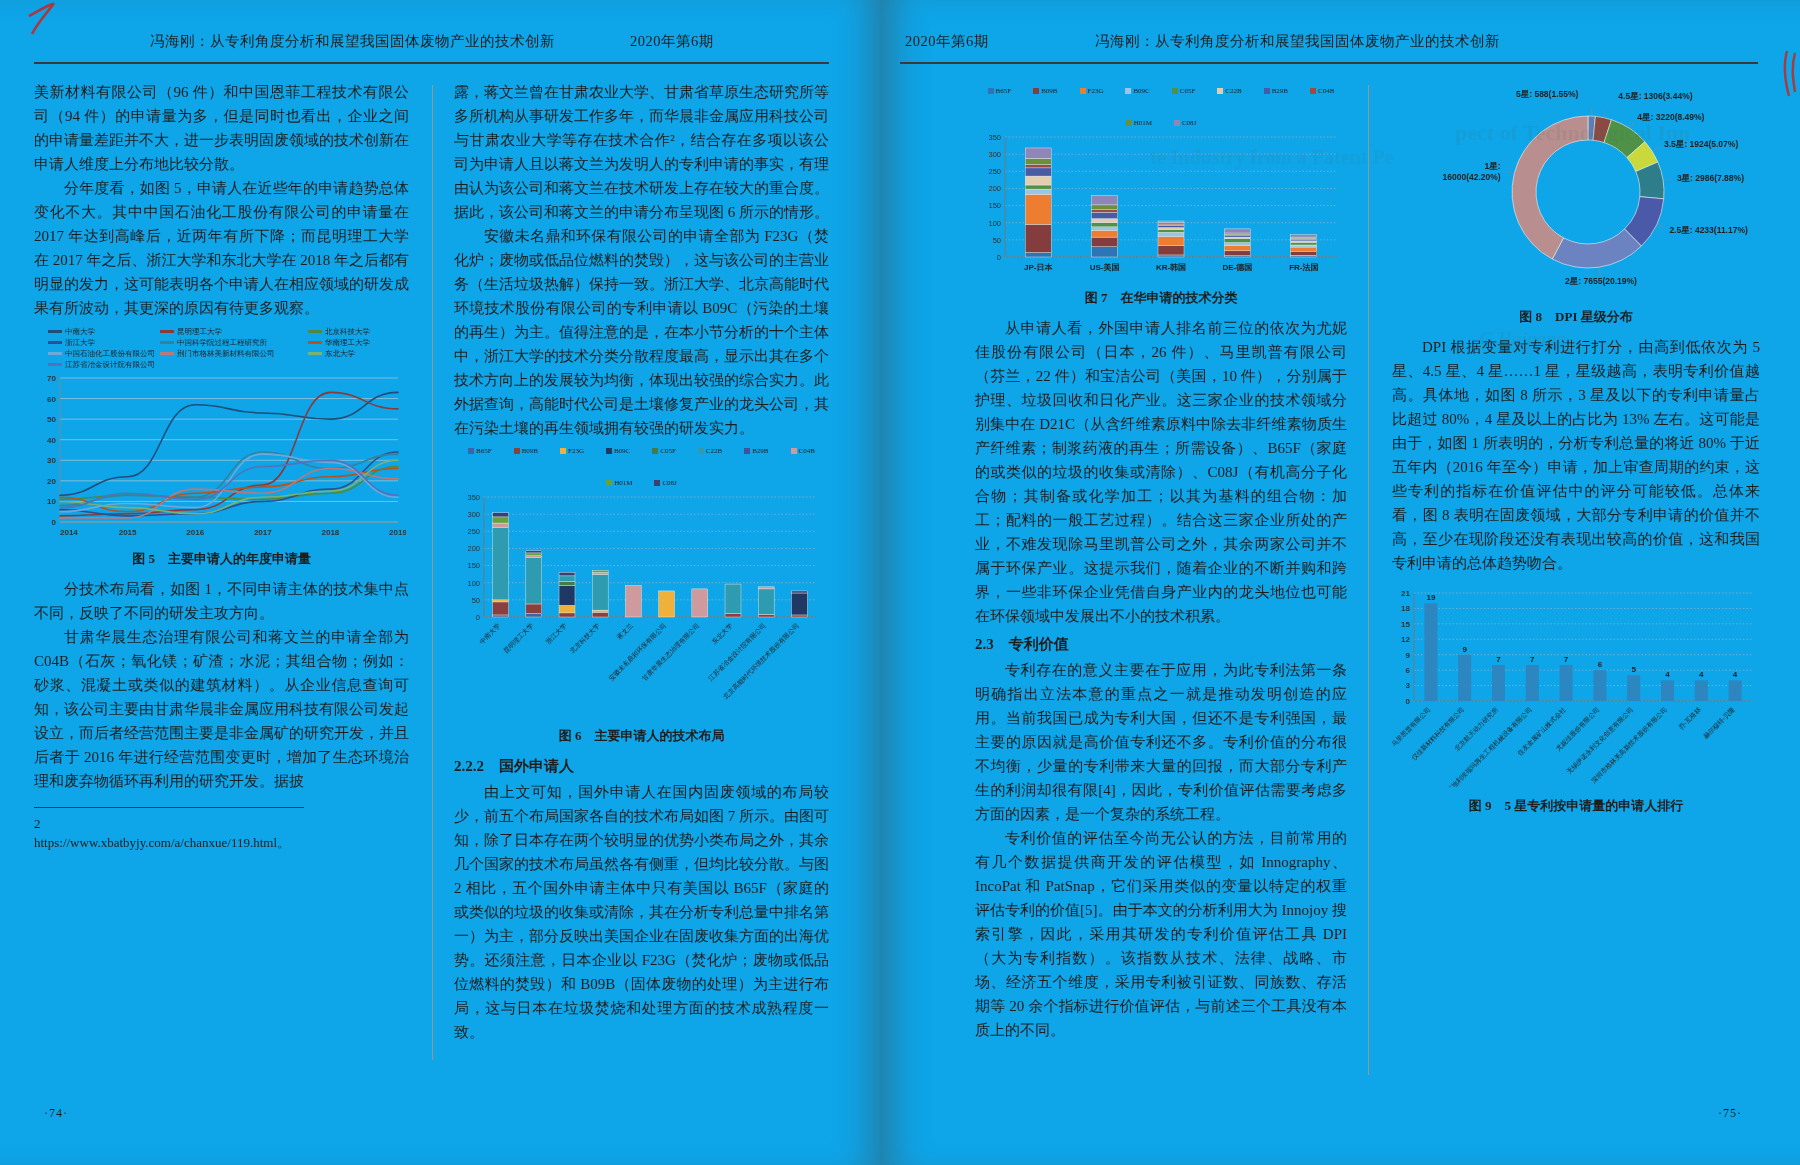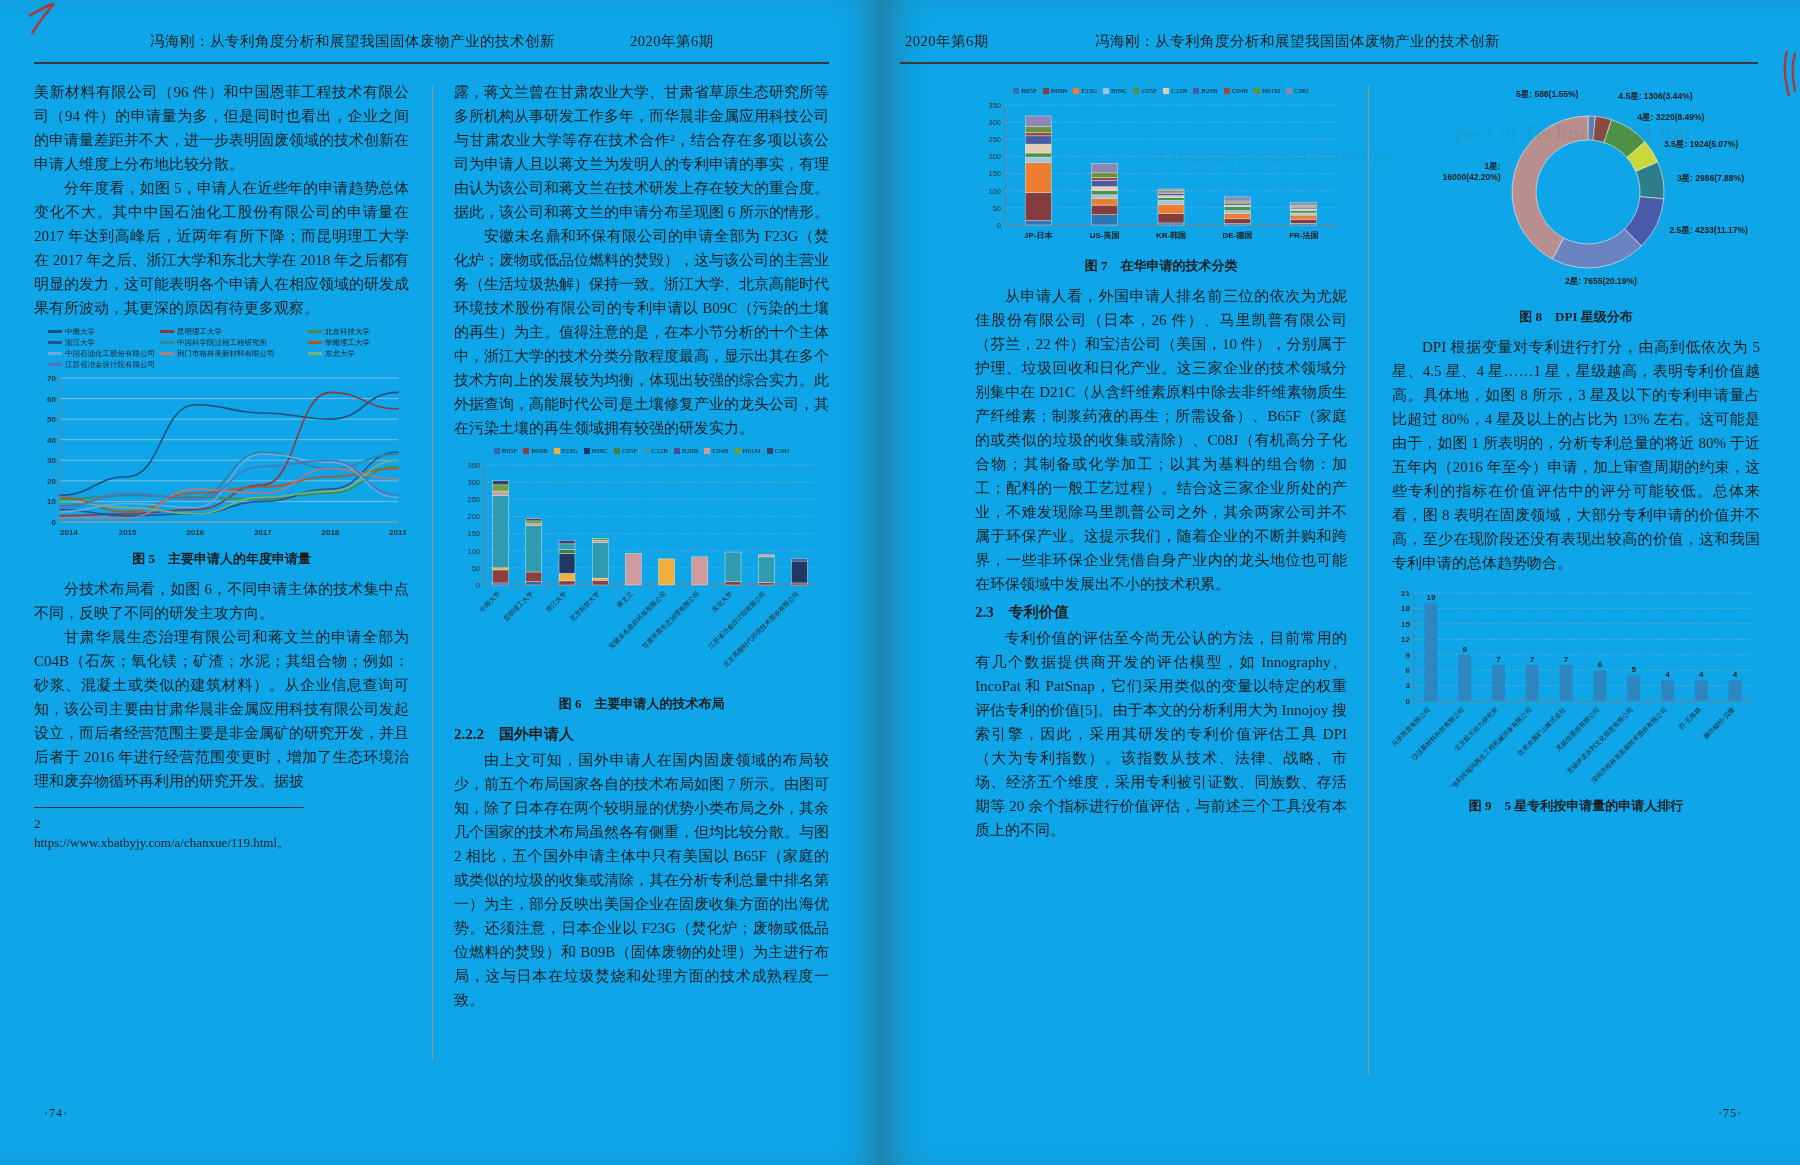--- a/index.html
+++ b/index.html
@@ -13,21 +13,21 @@
   .col{position:absolute;top:80px;text-align:justify;font-size:15px;line-height:24px;}
   .col p{margin:0;text-indent:2em;}
   .col p.cont{text-indent:0;}
   .sect{font-weight:bold;text-indent:0 !important;margin:4px 0 2px 0 !important;}
   .figure{margin:6px 0 0 0;}
   .figcap{text-align:center;font-size:13px;font-weight:bold;line-height:20px;margin:2px 0 8px 0;text-indent:0;}
   .fig-legend{display:grid;font-size:7.5px;line-height:11px;color:#222;margin:0 0 2px 14px;}
   .fig-legend .li{display:flex;align-items:center;gap:3px;white-space:nowrap;}
   .fig-legend .sw{display:inline-block;}
   .legend-row{display:flex;flex-wrap:wrap;justify-content:center;column-gap:6px;row-gap:1px;
-              font-size:7px;line-height:10px;color:#222;margin:0 0 1px 0;}
+              font-size:7px;line-height:10px;color:#222;margin:0 0 1px 0;gap:22px;}
   .legend-row .li{display:flex;align-items:center;gap:2px;white-space:nowrap;}
   .colrule{position:absolute;top:85px;width:1px;background:#9b968c;}
   .pagenum{position:absolute;bottom:44px;font-size:12px;letter-spacing:1px;}
   .footnote{margin-top:14px;border-top:1.4px solid #333;width:72%;padding-top:6px;
             font-size:13px;line-height:19px;text-align:left;}
   .bleed{position:absolute;font-weight:bold;color:#3f7261;pointer-events:none;white-space:nowrap;}
   .redmark{position:absolute;pointer-events:none;}
   svg text{font-family:"Liberation Sans","DejaVu Sans",sans-serif;}
 </style>
 </head>
@@ -115,21 +115,21 @@
           <path d="M26,137.65714285714284 C59.800000000000004,137.65714285714284 59.800000000000004,143.82857142857142 93.60000000000001,143.82857142857142 C127.4,143.82857142857142 127.4,141.77142857142857 161.20000000000002,141.77142857142857 C195,141.77142857142857 195,129.42857142857144 228.79999999999998,129.42857142857144 C262.6,129.42857142857144 262.6,117.08571428571429 296.40000000000003,117.08571428571429 C330.20000000000005,117.08571428571429 330.20000000000005,80.05714285714286 364,80.05714285714286" fill="none" stroke="#2d4f8e" stroke-width="1.6" stroke-linecap="round"></path>
           <path d="M26,133.54285714285714 C59.800000000000004,133.54285714285714 59.800000000000004,123.25714285714285 93.60000000000001,123.25714285714285 C127.4,123.25714285714285 127.4,125.31428571428572 161.20000000000002,125.31428571428572 C195,125.31428571428572 195,80.05714285714286 228.79999999999998,80.05714285714286 C262.6,80.05714285714286 262.6,96.5142857142857 296.40000000000003,96.5142857142857 C330.20000000000005,96.5142857142857 330.20000000000005,82.11428571428571 364,82.11428571428571" fill="none" stroke="#31849b" stroke-width="1.6" stroke-linecap="round"></path>
           <path d="M26,125.31428571428572 C59.800000000000004,125.31428571428572 59.800000000000004,139.71428571428572 93.60000000000001,139.71428571428572 C127.4,139.71428571428572 127.4,121.2 161.20000000000002,121.2 C195,121.2 195,115.02857142857144 228.79999999999998,115.02857142857144 C262.6,115.02857142857144 262.6,104.74285714285715 296.40000000000003,104.74285714285715 C330.20000000000005,104.74285714285715 330.20000000000005,96.5142857142857 364,96.5142857142857" fill="none" stroke="#b4541e" stroke-width="1.6" stroke-linecap="round"></path>
           <path d="M26,139.71428571428572 C59.800000000000004,139.71428571428572 59.800000000000004,131.4857142857143 93.60000000000001,131.4857142857143 C127.4,131.4857142857143 127.4,135.6 161.20000000000002,135.6 C195,135.6 195,82.11428571428571 228.79999999999998,82.11428571428571 C262.6,82.11428571428571 262.6,90.34285714285714 296.40000000000003,90.34285714285714 C330.20000000000005,90.34285714285714 330.20000000000005,125.31428571428572 364,125.31428571428572" fill="none" stroke="#6fa8dc" stroke-width="1.6" stroke-linecap="round"></path>
           <path d="M26,145.8857142857143 C59.800000000000004,145.8857142857143 59.800000000000004,145.8857142857143 93.60000000000001,145.8857142857143 C127.4,145.8857142857143 127.4,117.08571428571429 161.20000000000002,117.08571428571429 C195,117.08571428571429 195,121.2 228.79999999999998,121.2 C262.6,121.2 262.6,96.5142857142857 296.40000000000003,96.5142857142857 C330.20000000000005,96.5142857142857 330.20000000000005,106.80000000000001 364,106.80000000000001" fill="none" stroke="#b97a7a" stroke-width="1.6" stroke-linecap="round"></path>
           <path d="M26,129.42857142857144 C59.800000000000004,129.42857142857144 59.800000000000004,135.6 93.60000000000001,135.6 C127.4,135.6 127.4,141.77142857142857 161.20000000000002,141.77142857142857 C195,141.77142857142857 195,125.31428571428572 228.79999999999998,125.31428571428572 C262.6,125.31428571428572 262.6,119.14285714285714 296.40000000000003,119.14285714285714 C330.20000000000005,119.14285714285714 330.20000000000005,88.28571428571429 364,88.28571428571429" fill="none" stroke="#76b376" stroke-width="1.6" stroke-linecap="round"></path>
           <path d="M26,135.6 C59.800000000000004,135.6 59.800000000000004,121.2 93.60000000000001,121.2 C127.4,121.2 127.4,127.37142857142857 161.20000000000002,127.37142857142857 C195,127.37142857142857 195,94.45714285714286 228.79999999999998,94.45714285714286 C262.6,94.45714285714286 262.6,88.28571428571429 296.40000000000003,88.28571428571429 C330.20000000000005,88.28571428571429 330.20000000000005,123.25714285714285 364,123.25714285714285" fill="none" stroke="#5572b8" stroke-width="1.6" stroke-linecap="round"></path>
         </svg></div>
     <div class="figcap">图 5　主要申请人的年度申请量</div>
     <div>
-        <p>分技术布局看，如图 6，不同申请主体的技术集中点不同，反映了不同的研发主攻方向。</p>
+        <p>分技术布局看，如图 1，不同申请主体的技术集中点不同，反映了不同的研发主攻方向。</p>
         <p>甘肃华晨生态治理有限公司和蒋文兰的申请全部为 C04B（石灰；氧化镁；矿渣；水泥；其组合物；例如：砂浆、混凝土或类似的建筑材料）。从企业信息查询可知，该公司主要由甘肃华晨非金属应用科技有限公司发起设立，而后者经营范围主要是非金属矿的研究开发，并且后者于 2016 年进行经营范围变更时，增加了生态环境治理和废弃物循环再利用的研究开发。据披</p>
       </div>
     <div class="footnote">2　https://www.xbatbyjy.com/a/chanxue/119.html。</div>
   </div>
 
   <div class="colrule" style="left:432px;height:975px;"></div>
 
   <div class="col" style="left:454px;width:375px;">
     <p class="cont">露，蒋文兰曾在甘肃农业大学、甘肃省草原生态研究所等多所机构从事研发工作多年，而华晨非金属应用科技公司与甘肃农业大学等存在技术合作²，结合存在多项以该公司为申请人且以蒋文兰为发明人的专利申请的事实，有理由认为该公司和蒋文兰在技术研发上存在较大的重合度。据此，该公司和蒋文兰的申请分布呈现图 6 所示的情形。</p>
     <div>
@@ -372,20 +372,21 @@
           <rect x="315.8" y="108.11428571428571" width="26" height="1.3714285714285714" fill="#6d8f3c" stroke="#f4f2ec" stroke-width="0.4"></rect>
           <rect x="315.8" y="105.71428571428572" width="26" height="2.4" fill="#8f86b8" stroke="#f4f2ec" stroke-width="0.4"></rect>
           <text x="328.8" y="141" text-anchor="middle" font-size="8" font-weight="bold" fill="#222">FR-法国</text>
         </svg></div>
     <div class="figcap">图 7　在华申请的技术分类</div>
     <div>
         <p>从申请人看，外国申请人排名前三位的依次为尤妮佳股份有限公司（日本，26 件）、马里凯普有限公司（芬兰，22 件）和宝洁公司（美国，10 件），分别属于护理、垃圾回收和日化产业。这三家企业的技术领域分别集中在 D21C（从含纤维素原料中除去非纤维素物质生产纤维素；制浆药液的再生；所需设备）、B65F（家庭的或类似的垃圾的收集或清除）、C08J（有机高分子化合物；其制备或化学加工；以其为基料的组合物：加工；配料的一般工艺过程）。结合这三家企业所处的产业，不难发现除马里凯普公司之外，其余两家公司并不属于环保产业。这提示我们，随着企业的不断并购和跨界，一些非环保企业凭借自身产业内的龙头地位也可能在环保领域中发展出不小的技术积累。</p>
       </div>
     <p class="sect">2.3　专利价值</p>
     <div>
+        <p>专利存在的意义主要在于应用，为此专利法第一条明确指出立法本意的重点之一就是推动发明创造的应用。当前我国已成为专利大国，但还不是专利强国，最主要的原因就是高价值专利还不多。专利价值的分布很不均衡，少量的专利带来大量的回报，而大部分专利产生的利润却很有限[4]，因此，专利价值评估需要考虑多方面的因素，是一个复杂的系统工程。</p>
         <p>专利价值的评估至今尚无公认的方法，目前常用的有几个数据提供商开发的评估模型，如 Innography、IncoPat 和 PatSnap，它们采用类似的变量以特定的权重评估专利的价值[5]。由于本文的分析利用大为 Innojoy 搜索引擎，因此，采用其研发的专利价值评估工具 DPI（大为专利指数）。该指数从技术、法律、战略、市场、经济五个维度，采用专利被引证数、同族数、存活期等 20 余个指标进行价值评估，与前述三个工具没有本质上的不同。</p>
       </div>
   </div>
 
   <div class="colrule" style="left:488px;height:990px;"></div>
 
   <div class="col" style="left:512px;width:368px;">
     <div class="figure"><svg width="368" height="212" viewBox="0 0 368 212">
           <path d="M196,30 A76,76 0 0 1 203.38989753810236,30.360133432320566 L201.05624568396476,54.24640708527197 A52,52 0 0 0 196,54 Z" fill="#5b7fb5" stroke="#f4f2ec" stroke-width="0.6"></path>
           <line x1="199.74800922616248" y1="29.091272102312075" x2="200.08873733763178" y2="22.09956956615862" stroke="#888" stroke-width="0.7"></line>

